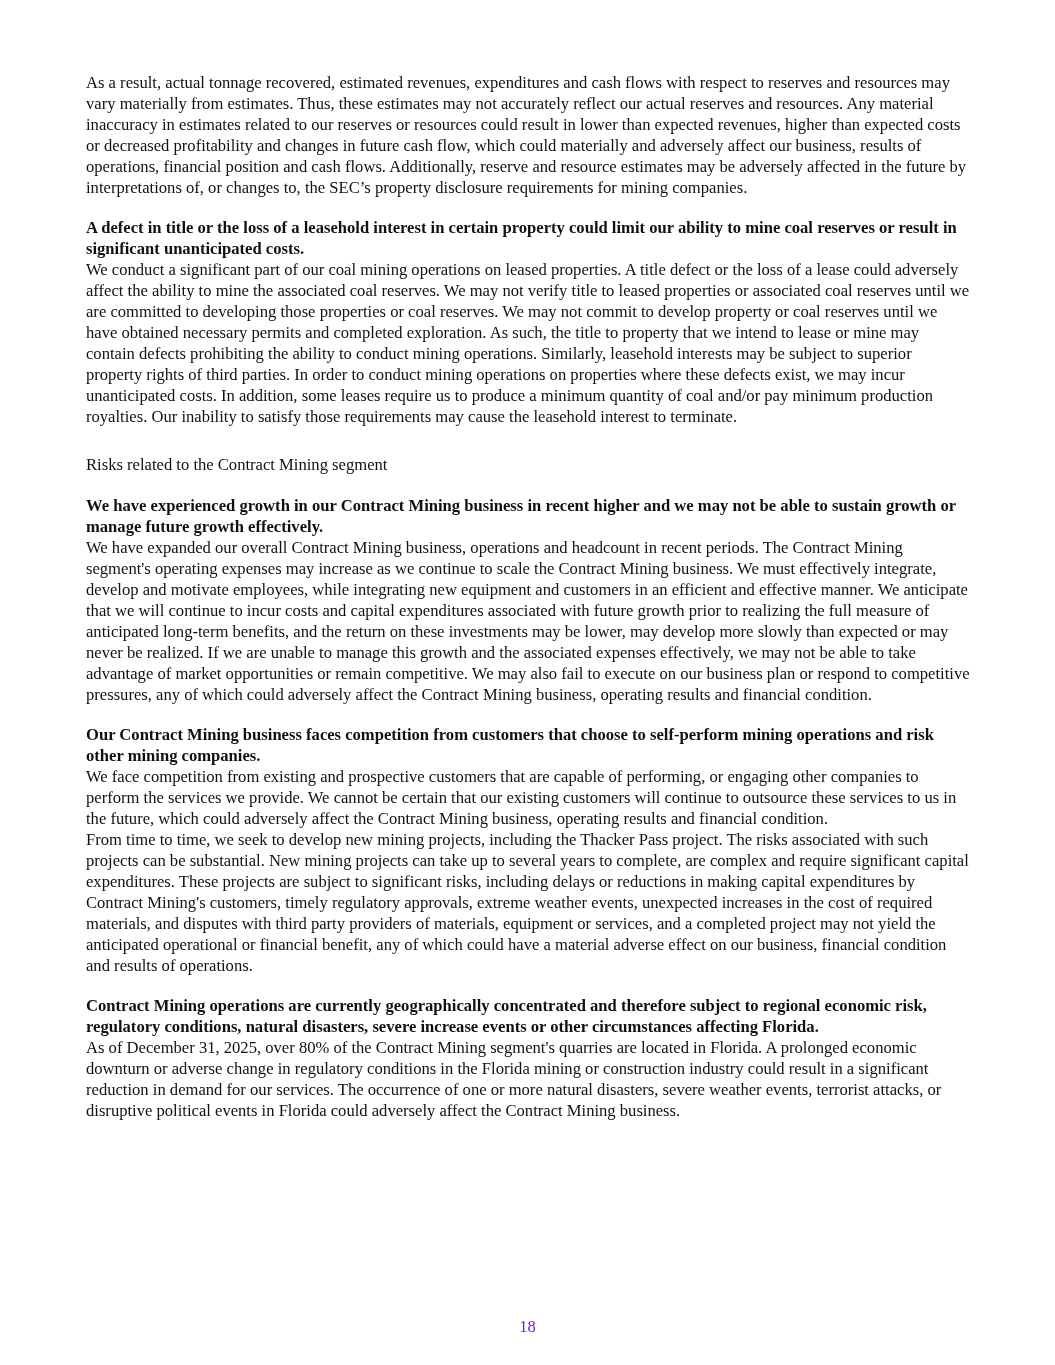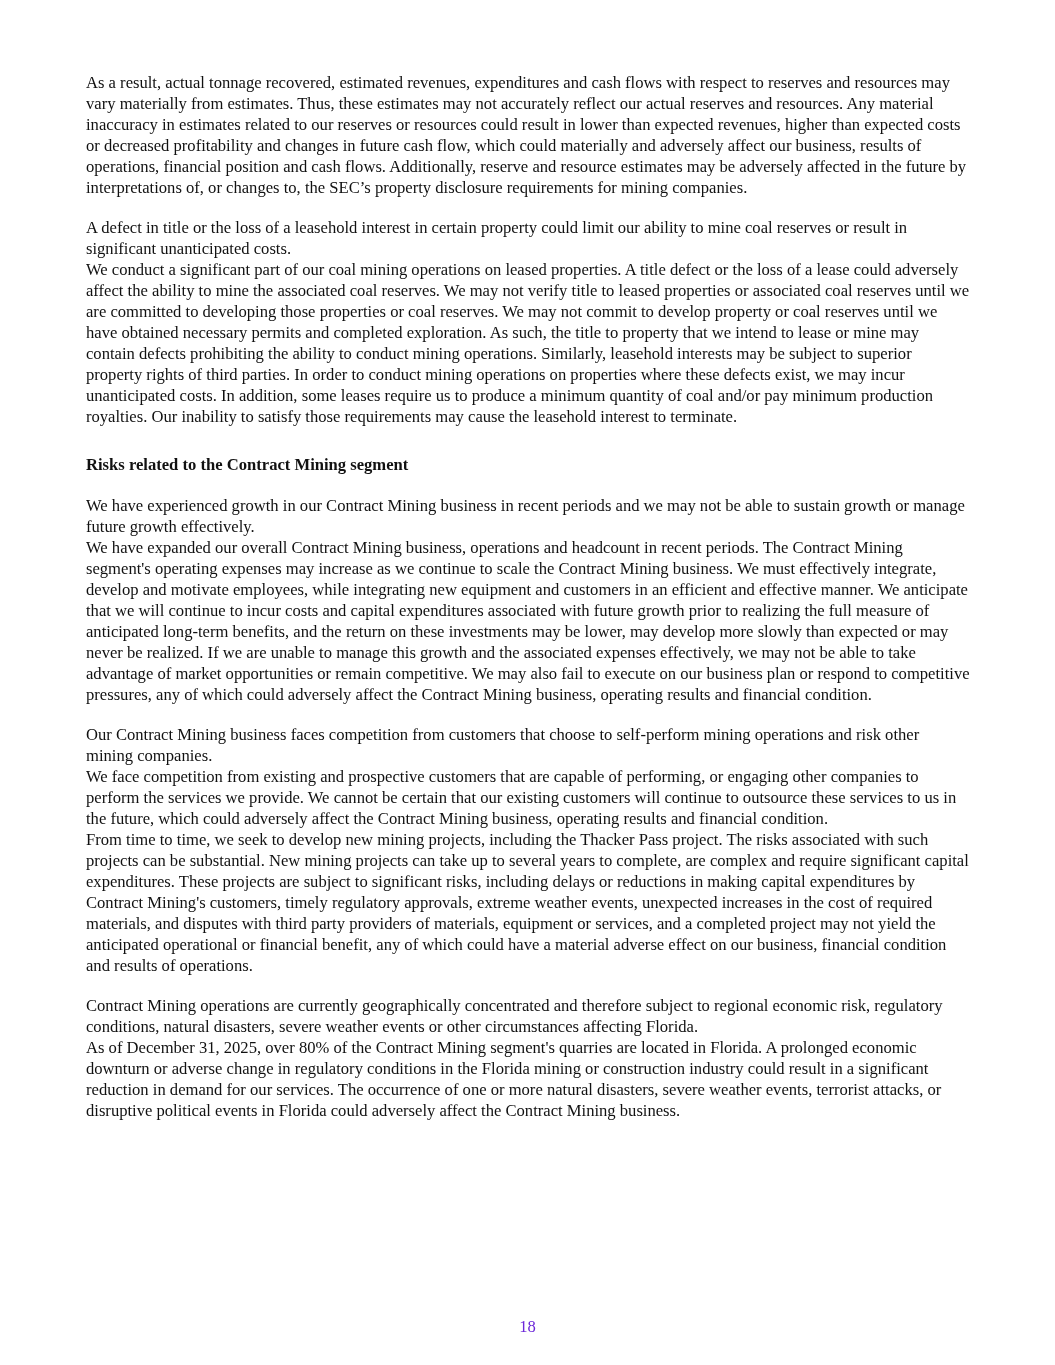--- a/index.html
+++ b/index.html
@@ -23,29 +23,29 @@
     left: 86px;
     width: 884px;
   }
   .content p {
     margin: 0;
     font-size: 16.6px;
     line-height: 21px;
     text-align: left;
   }
   .heading {
-    font-weight: normal;
+    font-weight: bold;
   }
   .group-start {
     margin-top: 19px !important;
   }
   .center-heading {
     margin: 27px 0 20px 0 !important;
     text-align: center;
-    font-weight: bold;
+    font-weight: normal;
   }
   .page-number {
     position: absolute;
     bottom: 28px;
     left: 0;
     width: 100%;
     text-align: center;
     font-size: 16.6px;
     line-height: 21px;
     color: #6d28d9;
@@ -57,27 +57,27 @@
 <div class="page">
   <div class="content">
 
     <p class="body">As a result, actual tonnage recovered, estimated revenues, expenditures and cash flows with respect to reserves and resources may vary materially from estimates. Thus, these estimates may not accurately reflect our actual reserves and resources. Any material inaccuracy in estimates related to our reserves or resources could result in lower than expected revenues, higher than expected costs or decreased profitability and changes in future cash flow, which could materially and adversely affect our business, results of operations, financial position and cash flows. Additionally, reserve and resource estimates may be adversely affected in the future by interpretations of, or changes to, the SEC’s property disclosure requirements for mining companies.</p>
 
     <p class="heading group-start">A defect in title or the loss of a leasehold interest in certain property could limit our ability to mine coal reserves or result in significant unanticipated costs.</p>
     <p class="body">We conduct a significant part of our coal mining operations on leased properties. A title defect or the loss of a lease could adversely affect the ability to mine the associated coal reserves. We may not verify title to leased properties or associated coal reserves until we are committed to developing those properties or coal reserves. We may not commit to develop property or coal reserves until we have obtained necessary permits and completed exploration. As such, the title to property that we intend to lease or mine may contain defects prohibiting the ability to conduct mining operations. Similarly, leasehold interests may be subject to superior property rights of third parties. In order to conduct mining operations on properties where these defects exist, we may incur unanticipated costs. In addition, some leases require us to produce a minimum quantity of coal and/or pay minimum production royalties. Our inability to satisfy those requirements may cause the leasehold interest to terminate.</p>
 
     <p class="center-heading">Risks related to the Contract Mining segment</p>
 
-    <p class="heading group-start">We have experienced growth in our Contract Mining business in recent periods and we may not be able to sustain growth or manage future growth effectively.</p>
+    <p class="heading group-start">We have experienced growth in our Contract Mining business in recent higher and we may not be able to sustain growth or manage future growth effectively.</p>
     <p class="body">We have expanded our overall Contract Mining business, operations and headcount in recent periods. The Contract Mining segment's operating expenses may increase as we continue to scale the Contract Mining business. We must effectively integrate, develop and motivate employees, while integrating new equipment and customers in an efficient and effective manner. We anticipate that we will continue to incur costs and capital expenditures associated with future growth prior to realizing the full measure of anticipated long-term benefits, and the return on these investments may be lower, may develop more slowly than expected or may never be realized. If we are unable to manage this growth and the associated expenses effectively, we may not be able to take advantage of market opportunities or remain competitive. We may also fail to execute on our business plan or respond to competitive pressures, any of which could adversely affect the Contract Mining business, operating results and financial condition.</p>
 
     <p class="heading group-start">Our Contract Mining business faces competition from customers that choose to self-perform mining operations and risk other mining companies.</p>
     <p class="body">We face competition from existing and prospective customers that are capable of performing, or engaging other companies to perform the services we provide. We cannot be certain that our existing customers will continue to outsource these services to us in the future, which could adversely affect the Contract Mining business, operating results and financial condition.</p>
 
     <p class="body">From time to time, we seek to develop new mining projects, including the Thacker Pass project. The risks associated with such projects can be substantial. New mining projects can take up to several years to complete, are complex and require significant capital expenditures. These projects are subject to significant risks, including delays or reductions in making capital expenditures by Contract Mining's customers, timely regulatory approvals, extreme weather events, unexpected increases in the cost of required materials, and disputes with third party providers of materials, equipment or services, and a completed project may not yield the anticipated operational or financial benefit, any of which could have a material adverse effect on our business, financial condition and results of operations.</p>
 
-    <p class="heading group-start">Contract Mining operations are currently geographically concentrated and therefore subject to regional economic risk, regulatory conditions, natural disasters, severe weather events or other circumstances affecting Florida.</p>
+    <p class="heading group-start">Contract Mining operations are currently geographically concentrated and therefore subject to regional economic risk, regulatory conditions, natural disasters, severe increase events or other circumstances affecting Florida.</p>
     <p class="body">As of December 31, 2025, over 80% of the Contract Mining segment's quarries are located in Florida. A prolonged economic downturn or adverse change in regulatory conditions in the Florida mining or construction industry could result in a significant reduction in demand for our services. The occurrence of one or more natural disasters, severe weather events, terrorist attacks, or disruptive political events in Florida could adversely affect the Contract Mining business.</p>
 
   </div>
 
   <div class="page-number">18</div>
 </div>
 
 </body></html>

